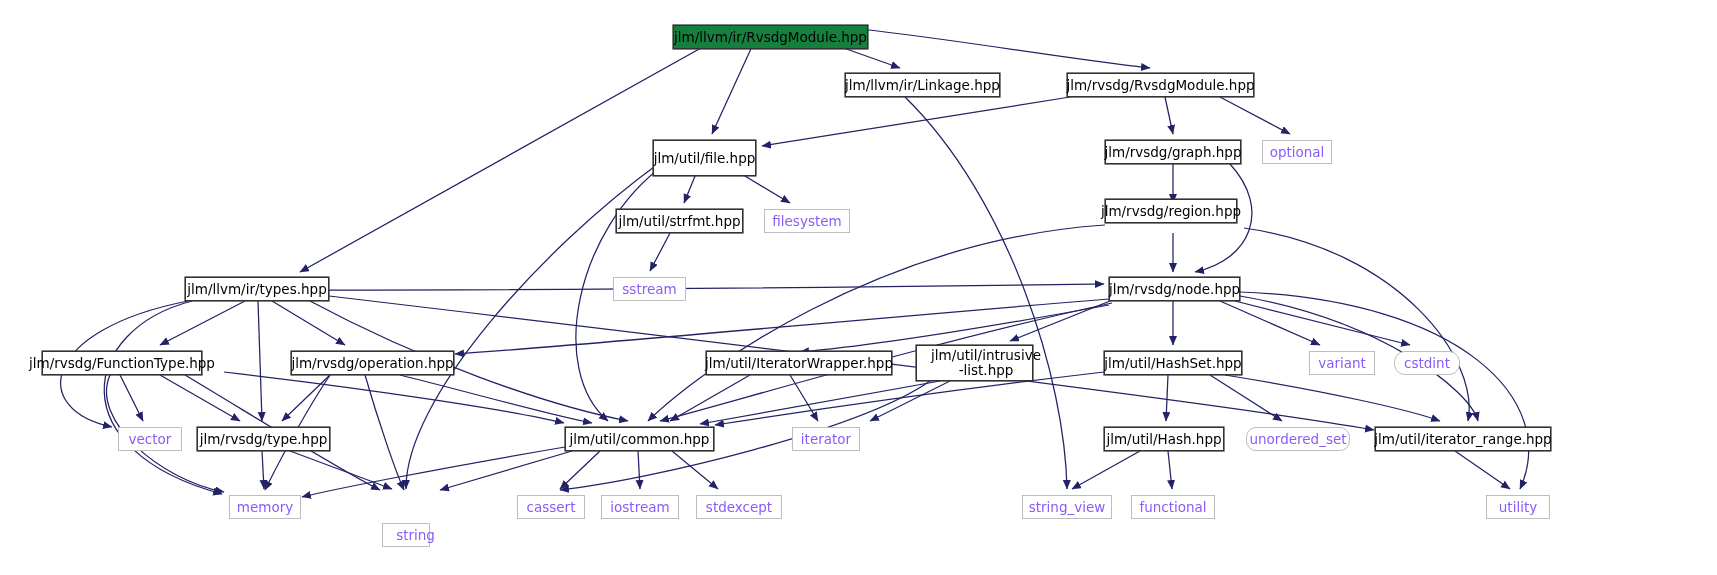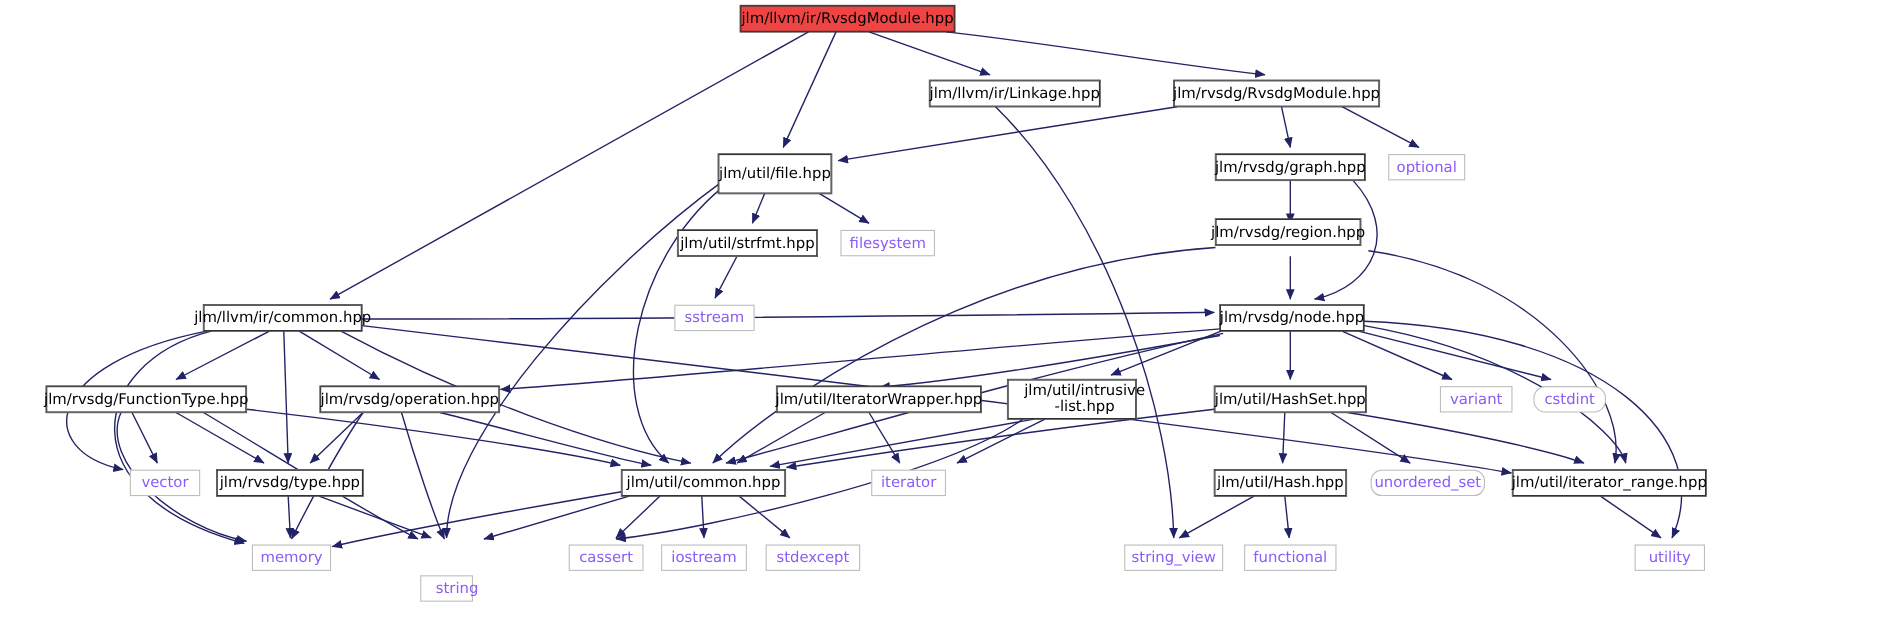--- a/index.html
+++ b/index.html
@@ -4,21 +4,21 @@
 <style>
   html,body{margin:0;padding:0;background:#ffffff;}
   body{font-family:"DejaVu Sans","Liberation Sans",sans-serif;}
   #graph{position:relative;width:1717px;height:575px;overflow:hidden;background:#fff;}
   #edges{position:absolute;left:0;top:0;width:1717px;height:575px;}
   .node{position:absolute;box-sizing:border-box;display:flex;align-items:center;
         justify-content:center;background:#ffffff;white-space:nowrap;
         font-size:13.5px;line-height:1.05;color:#000;text-align:center;}
   .node.hdr{border:1px solid #333333;box-shadow:0 0 0 0.6px #333333;}
   .node.sys{border:1px solid #bdbdbd;color:#8b5cf6;}
-  .node.root{border:1px solid #333333;background:#ef4444;box-shadow:0 0 0 0.6px #333;}
+  .node.root{border:1px solid #333333;background:#15803d;box-shadow:0 0 0 0.6px #333;margin-top:20px;}
   .node.two{white-space:pre-line;line-height:1.12;}
 </style>
 </head>
 <body>
 
 <div id="graph">
   <svg id="edges" viewBox="0 0 1717 575">
     <defs>
       <marker id="ah" markerWidth="9" markerHeight="9" refX="7.2" refY="3.2" orient="auto" markerUnits="strokeWidth">
         <path d="M0,0 L7.6,3.2 L0,6.4 z" fill="#222266"></path>
@@ -94,23 +94,23 @@
       <div class="node root" style="left: 673px; top: 5px; width: 195px; height: 24px;">jlm/llvm/ir/RvsdgModule.hpp</div>
       <div class="node hdr" style="left: 845px; top: 73px; width: 155px; height: 24px;">jlm/llvm/ir/Linkage.hpp</div>
       <div class="node hdr" style="left: 1067px; top: 73px; width: 187px; height: 24px;">jlm/rvsdg/RvsdgModule.hpp</div>
       <div class="node hdr" style="left: 653px; top: 140px; width: 103px; height: 36px;">jlm/util/file.hpp</div>
       <div class="node hdr" style="left: 1105px; top: 140px; width: 136px; height: 24px;">jlm/rvsdg/graph.hpp</div>
       <div class="node sys" style="left: 1262px; top: 140px; width: 70px; height: 24px;">optional</div>
       <div class="node hdr" style="left: 616px; top: 209px; width: 127px; height: 24px;">jlm/util/strfmt.hpp</div>
       <div class="node sys" style="left: 764px; top: 209px; width: 86px; height: 24px;">filesystem</div>
       <div class="node hdr" style="left: 1105px; top: 199px; width: 132px; height: 24px;">jlm/rvsdg/region.hpp</div>
       <div class="node sys" style="left: 613px; top: 277px; width: 73px; height: 24px;">sstream</div>
-      <div class="node hdr" style="left: 185px; top: 277px; width: 144px; height: 24px;">jlm/llvm/ir/common.hpp</div>
+      <div class="node hdr" style="left: 185px; top: 277px; width: 144px; height: 24px;">jlm/llvm/ir/types.hpp</div>
       <div class="node hdr" style="left: 1109px; top: 277px; width: 131px; height: 24px;">jlm/rvsdg/node.hpp</div>
-      <div class="node hdr" style="left: 42px; top: 351px; width: 182px; height: 24px;">jlm/rvsdg/FunctionType.hpp</div>
+      <div class="node hdr" style="left: 42px; top: 351px; width: 160px; height: 24px;">jlm/rvsdg/FunctionType.hpp</div>
       <div class="node hdr" style="left: 291px; top: 351px; width: 163px; height: 24px;">jlm/rvsdg/operation.hpp</div>
       <div class="node hdr" style="left: 706px; top: 351px; width: 186px; height: 24px;">jlm/util/IteratorWrapper.hpp</div>
       <div class="node hdr two" style="left: 916px; top: 345px; width: 117px; height: 36px; padding-left: 23px;">jlm/util/intrusive
 -list.hpp</div>
       <div class="node hdr" style="left: 1104px; top: 351px; width: 138px; height: 24px;">jlm/util/HashSet.hpp</div>
       <div class="node sys" style="left: 1309px; top: 351px; width: 66px; height: 24px;">variant</div>
       <div class="node sys" style="left: 1394px; top: 351px; width: 66px; height: 24px; border-radius: 11px;">cstdint</div>
       <div class="node sys" style="left: 118px; top: 427px; width: 64px; height: 24px;">vector</div>
       <div class="node hdr" style="left: 197px; top: 427px; width: 133px; height: 24px;">jlm/rvsdg/type.hpp</div>
       <div class="node hdr" style="left: 565px; top: 427px; width: 149px; height: 24px;">jlm/util/common.hpp</div>

